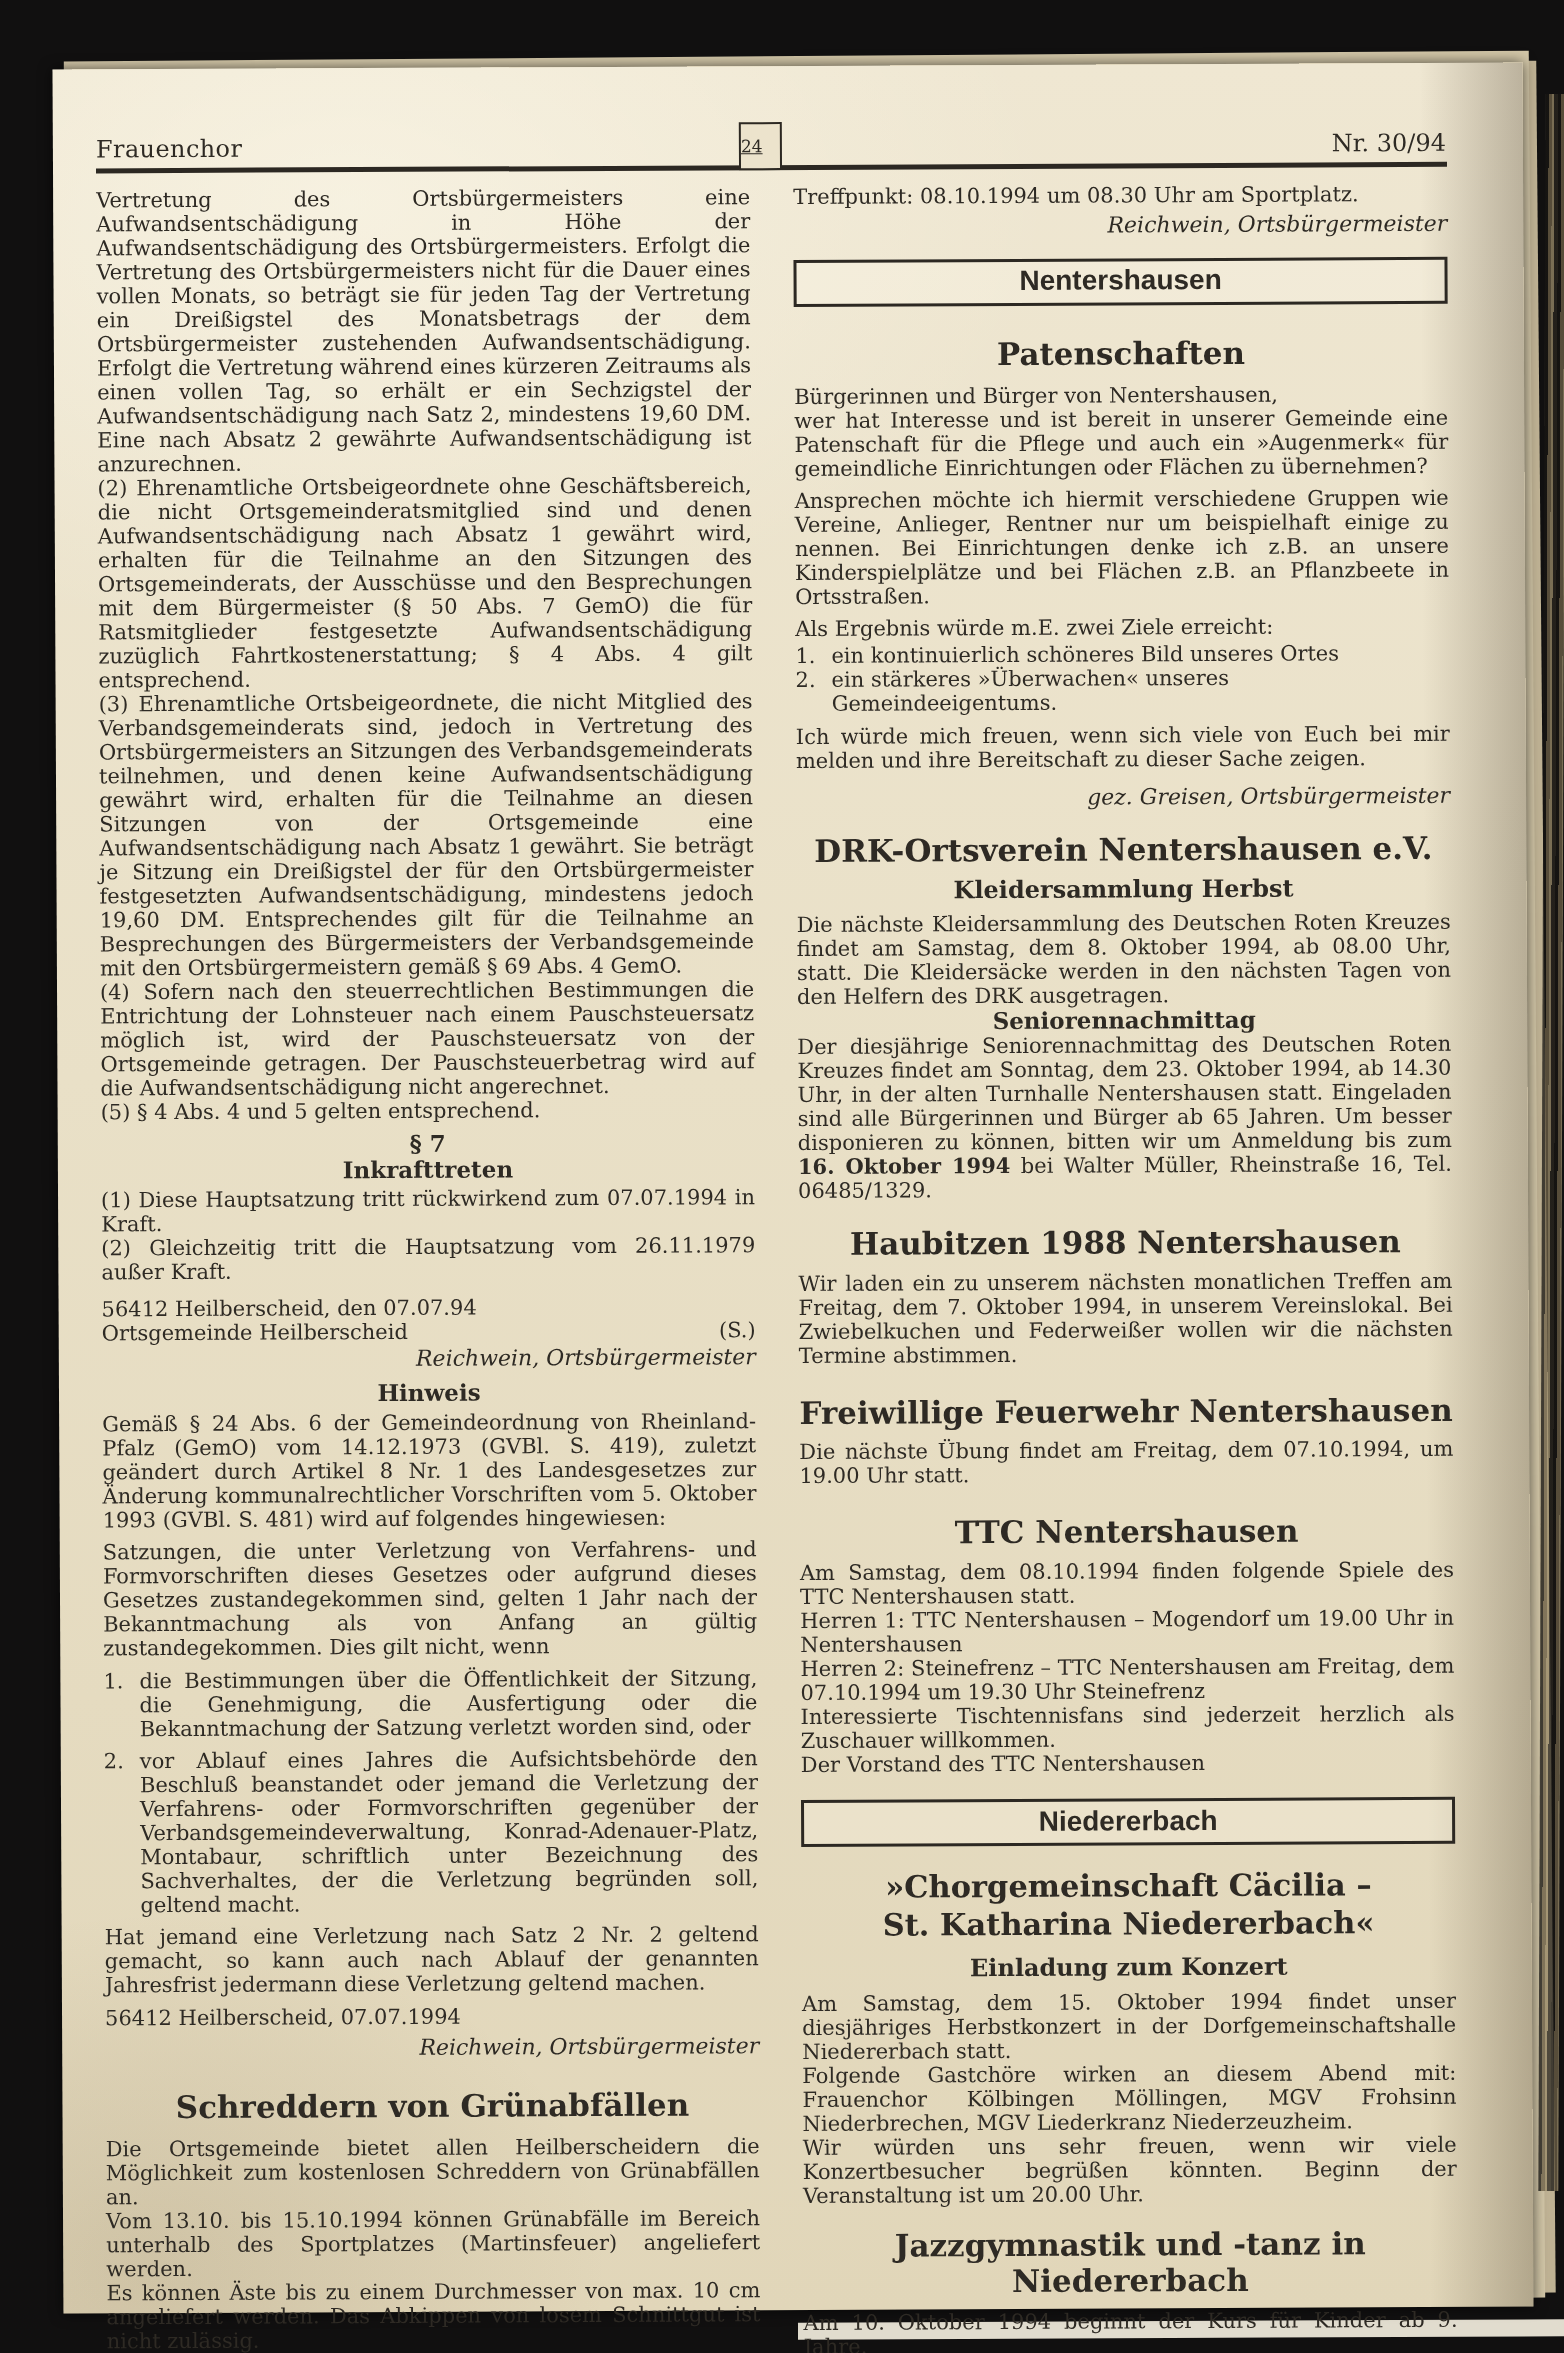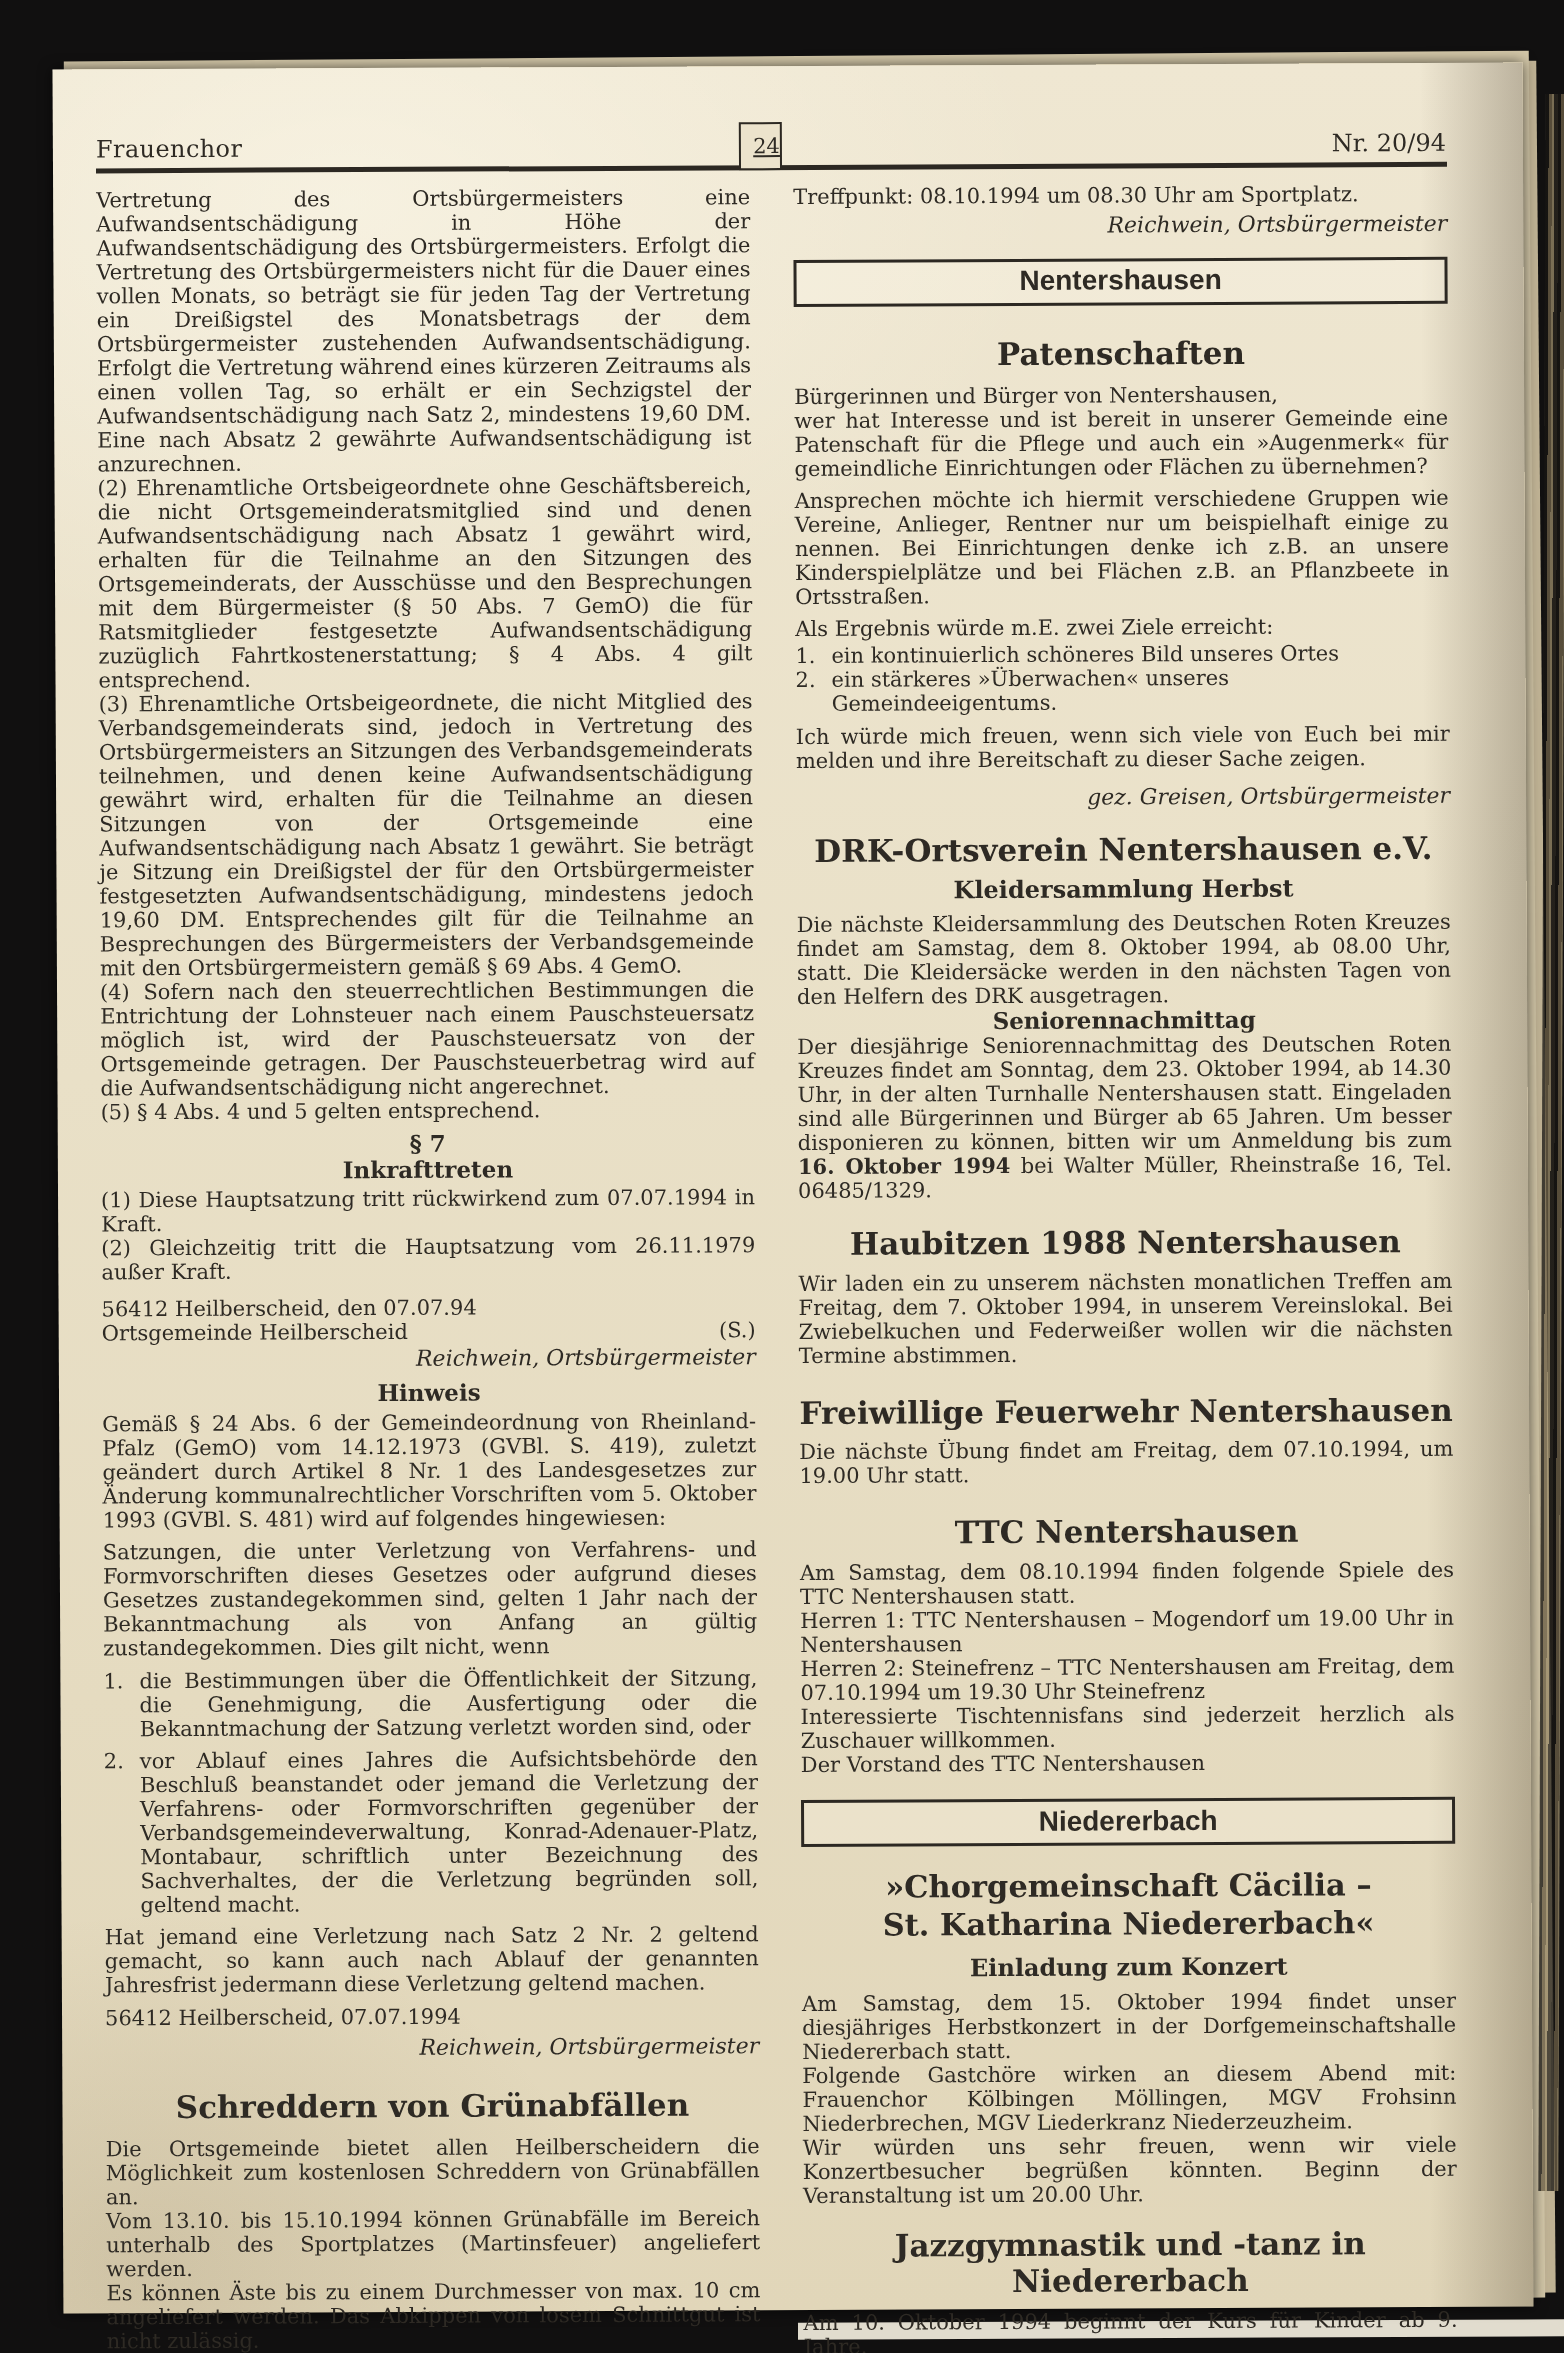--- a/index.html
+++ b/index.html
@@ -37,21 +37,21 @@
       linear-gradient(to bottom, #efe7d2 0%, #e9e0c7 45%, #e1d6b9 100%);
     box-shadow:0 0 14px rgba(0,0,0,.65);
     color:#2e2a24;
   }
   .hdr-left{position:absolute;left:43px;top:66px;font-size:24px;letter-spacing:0.4px;}
   .hdr-right{position:absolute;right:77px;top:66px;font-size:24px;}
   .hdr-rule{position:absolute;left:43px;right:76px;top:99px;height:4.7px;background:#2c2822;}
   .hdr-page{
     position:absolute;left:686px;top:56px;width:39px;height:44px;
     border:2.3px solid #2c2822;background:#ece3cc;
-    display:flex;align-items:center;justify-content:flex-end;font-size:21px;z-index:2;text-decoration:underline;
+    display:flex;align-items:center;justify-content:flex-start;font-size:17px;z-index:2;text-decoration:underline;
   }
   .col{
     position:absolute;top:119px;width:654px;
     font-size:21px;line-height:24px;text-align:justify;
   }
   .col-left{left:43px;}
   .col-right{left:740px;}
   .col p{margin:0;}
   .h-big{font-weight:bold;text-align:center;font-size:31px;line-height:36px;text-align-last:center;}
   .h-chor{font-weight:bold;text-align:center;font-size:30.5px;line-height:38px;text-align-last:center;}
@@ -77,21 +77,21 @@
 <div class="fore-edge"></div>
 <div class="bottom-sliver"></div>
 
 <div class="paper">
 
   <div class="hdr-left">Frauenchor</div>
   <div class="hdr-rule"></div>
   <div class="hdr-page">
     <span>24</span>
   </div>
-  <div class="hdr-right">Nr. 20/94</div>
+  <div class="hdr-right">Nr. 30/94</div>
 
   <div class="col col-left">
     <p>Vertretung des Ortsbürgermeisters eine Aufwandsentschädigung in Höhe der Aufwandsentschädigung des Ortsbürgermeisters. Erfolgt die Vertretung des Ortsbürgermeisters nicht für die Dauer eines vollen Monats, so beträgt sie für jeden Tag der Vertretung ein Dreißigstel des Monatsbetrags der dem Ortsbürgermeister zustehenden Aufwandsentschädigung. Erfolgt die Vertretung während eines kürzeren Zeitraums als einen vollen Tag, so erhält er ein Sechzigstel der Aufwandsentschädigung nach Satz 2, mindestens 19,60 DM. Eine nach Absatz 2 gewährte Aufwandsentschädigung ist anzurechnen.</p>
     <p>(2) Ehrenamtliche Ortsbeigeordnete ohne Geschäftsbereich, die nicht Ortsgemeinderatsmitglied sind und denen Aufwandsentschädigung nach Absatz 1 gewährt wird, erhalten für die Teilnahme an den Sitzungen des Ortsgemeinderats, der Ausschüsse und den Besprechungen mit dem Bürgermeister (§ 50 Abs. 7 GemO) die für Ratsmitglieder festgesetzte Aufwandsentschädigung zuzüglich Fahrtkostenerstattung; § 4 Abs. 4 gilt entsprechend.</p>
     <p>(3) Ehrenamtliche Ortsbeigeordnete, die nicht Mitglied des Verbandsgemeinderats sind, jedoch in Vertretung des Ortsbürgermeisters an Sitzungen des Verbandsgemeinderats teilnehmen, und denen keine Aufwandsentschädigung gewährt wird, erhalten für die Teilnahme an diesen Sitzungen von der Ortsgemeinde eine Aufwandsentschädigung nach Absatz 1 gewährt. Sie beträgt je Sitzung ein Dreißigstel der für den Ortsbürgermeister festgesetzten Aufwandsentschädigung, mindestens jedoch 19,60 DM. Entsprechendes gilt für die Teilnahme an Besprechungen des Bürgermeisters der Verbandsgemeinde mit den Ortsbürgermeistern gemäß § 69 Abs. 4 GemO.</p>
     <p>(4) Sofern nach den steuerrechtlichen Bestimmungen die Entrichtung der Lohnsteuer nach einem Pauschsteuersatz möglich ist, wird der Pauschsteuersatz von der Ortsgemeinde getragen. Der Pauschsteuerbetrag wird auf die Aufwandsentschädigung nicht angerechnet.</p>
     <p>(5) § 4 Abs. 4 und 5 gelten entsprechend.</p>
 
     <p class="h-sub" style="margin-top:7.8px">§ 7</p>
     <p class="h-sub">Inkrafttreten</p>

